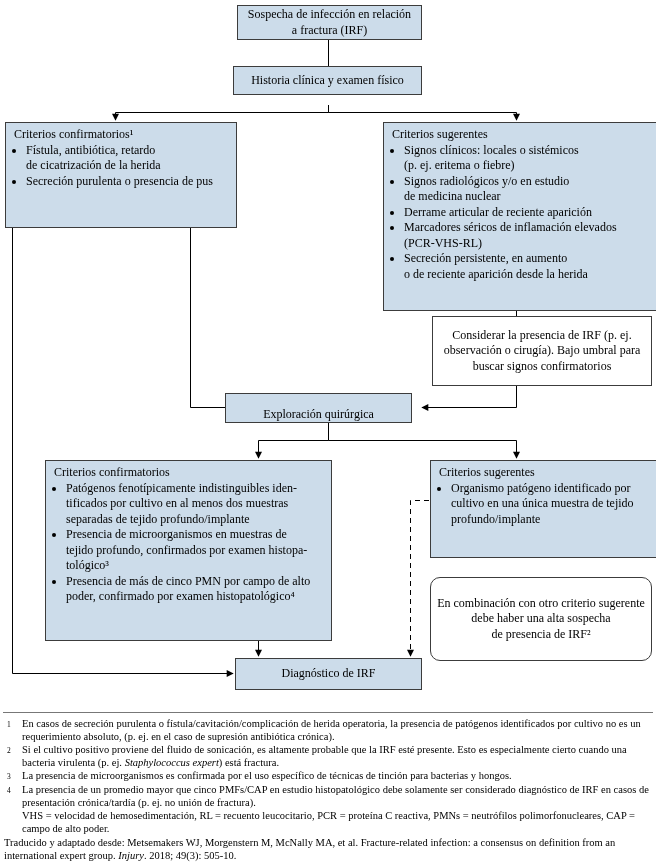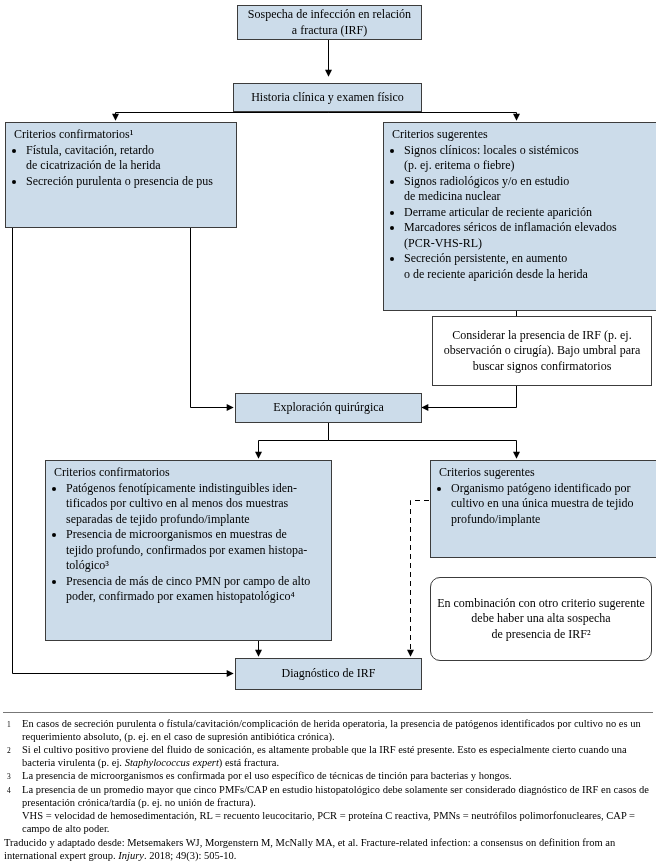--- a/index.html
+++ b/index.html
@@ -45,28 +45,28 @@
     <polyline points="328.5,421 328.5,440.5 516.5,440.5 516.5,458" fill="none" stroke="#000" stroke-width="1" marker-end="url(#arw)"></polyline>
     <polyline points="258.5,615 258.5,656" fill="none" stroke="#000" stroke-width="1" marker-end="url(#arw)"></polyline>
     <polyline points="429,500.5 410.5,500.5 410.5,656" fill="none" stroke="#000" stroke-width="1" stroke-dasharray="5 4" marker-end="url(#arw)"></polyline>
   </svg>
 
   <div class="node flex-center" style="left:237px;top:5px;width:183px;height:33px;">
     <span>Sospecha de infección en relación
 a fractura (IRF)</span>
   </div>
 
-  <div class="node flex-center" style="left:233px;top:83px;width:187px;height:27px;">
+  <div class="node flex-center" style="left:233px;top:66px;width:187px;height:27px;">
     <span>Historia clínica y examen físico</span>
   </div>
 
   <div class="node listbox" style="left:5px;top:122px;width:220px;height:80px;">
     <div class="title">Criterios confirmatorios¹</div>
     <ul class="items">
-      <li>Fístula, cavitación, retardo
+      <li>Fístula, antibiótica, retardo
 de cicatrización de la herida</li>
       <li>Secreción purulenta o presencia de pus</li>
     </ul>
   </div>
 
   <div class="node listbox" style="left:383px;top:122px;width:267px;height:163px;">
     <div class="title">Criterios sugerentes</div>
     <ul class="items">
       <li>Signos clínicos: locales o sistémicos
 (p. ej. eritema o fiebre)</li>
@@ -79,21 +79,21 @@
 o de reciente aparición desde la herida</li>
     </ul>
   </div>
 
   <div class="node white flex-center" style="left:432px;top:316px;width:218px;height:68px;">
     <span>Considerar la presencia de IRF (p. ej.
 observación o cirugía). Bajo umbral para
 buscar signos confirmatorios</span>
   </div>
 
-  <div class="node flex-center" style="left:235px;top:393px;width:185px;height:28px;">
+  <div class="node flex-center" style="left:225px;top:393px;width:185px;height:28px;align-items:flex-end;">
     <span>Exploración quirúrgica</span>
   </div>
 
   <div class="node listbox" style="left:45px;top:460px;width:275px;height:155px;">
     <div class="title">Criterios confirmatorios</div>
     <ul class="items">
       <li>Patógenos fenotípicamente indistinguibles iden-
 tificados por cultivo en al menos dos muestras
 separadas de tejido profundo/implante</li>
       <li>Presencia de microorganismos en muestras de

